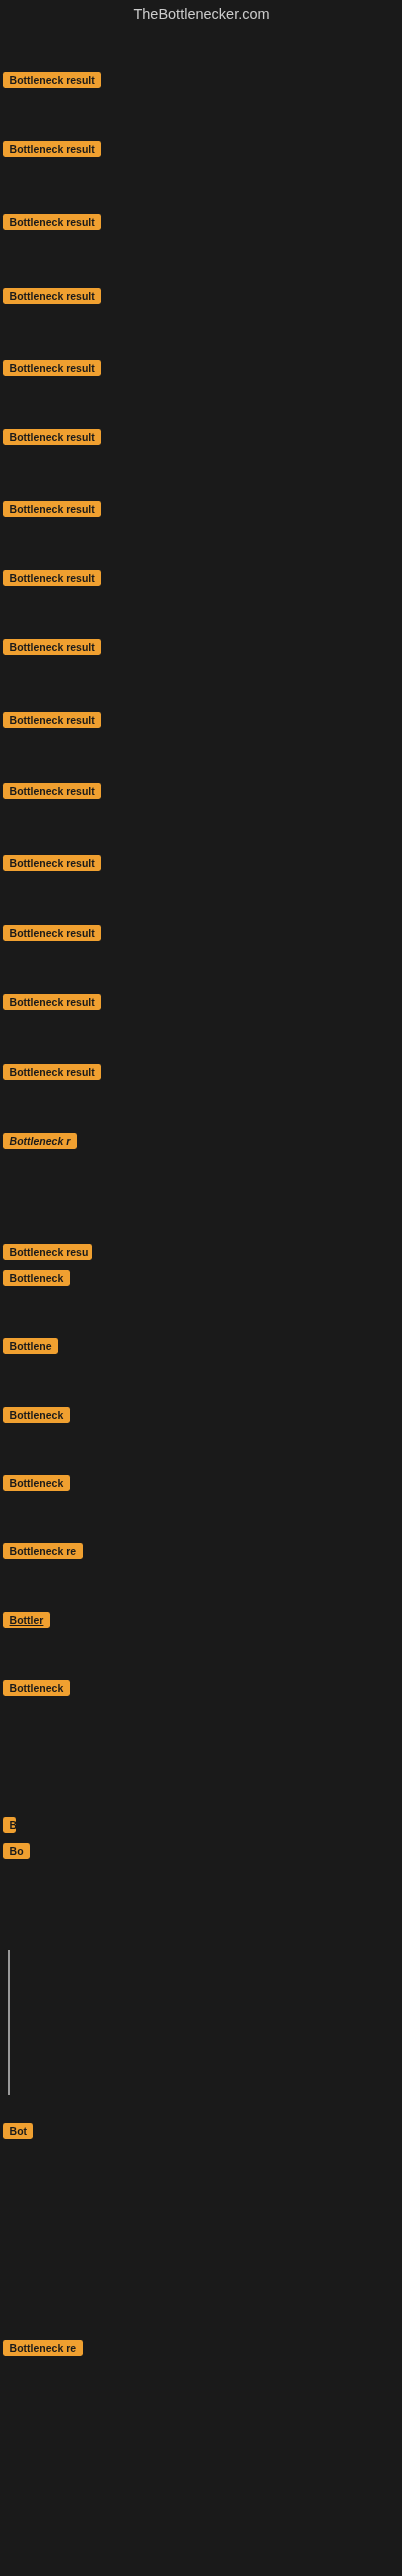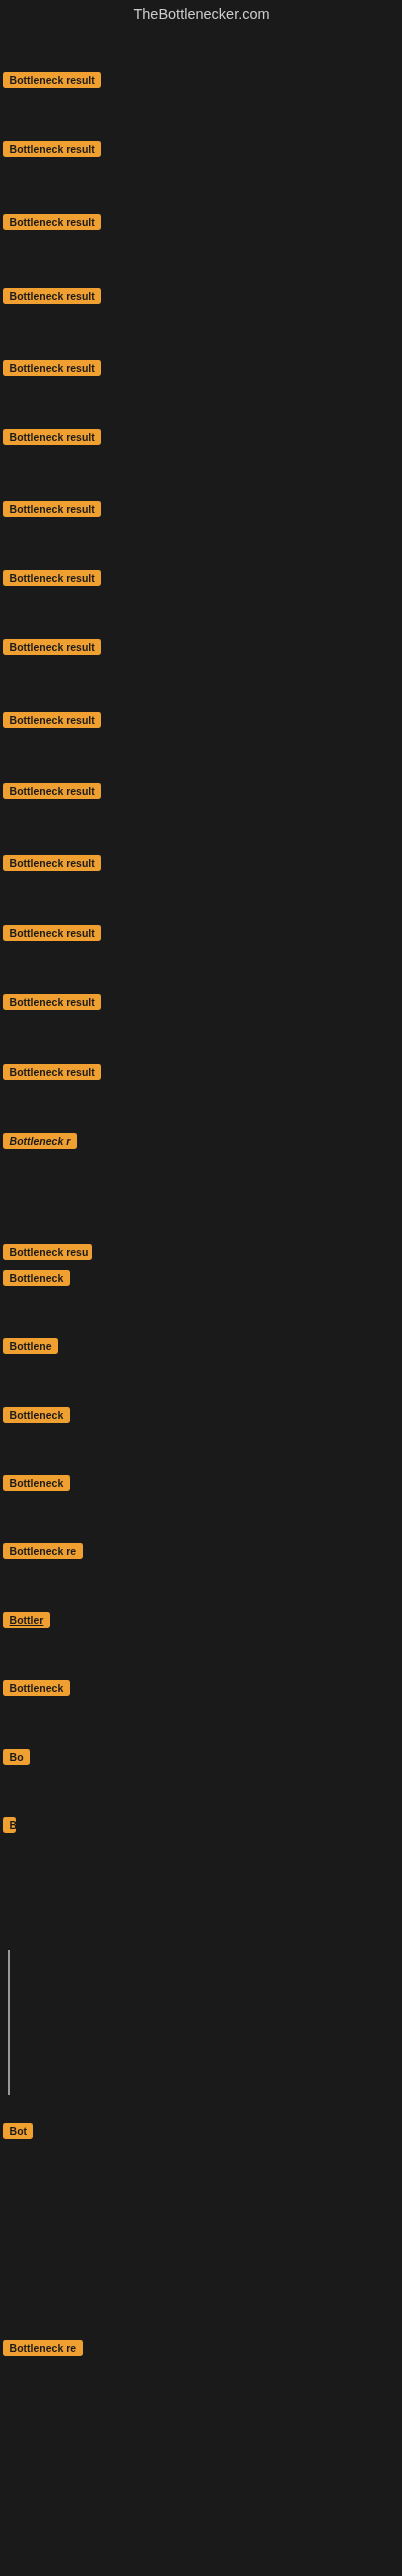--- a/index.html
+++ b/index.html
@@ -60,20 +60,20 @@
     <div class="bottleneck-item" style="top: 1038px;"><span class="bottleneck-badge" style="max-width: 101px;">Bottleneck result</span></div>
     <div class="bottleneck-item" style="top: 1107px; font-style: italic;"><span class="bottleneck-badge" style="max-width: 81px;">Bottleneck r</span></div>
     <div class="bottleneck-item" style="top: 1218px;"><span class="bottleneck-badge" style="max-width: 89px;">Bottleneck resu</span></div>
     <div class="bottleneck-item" style="top: 1244px;"><span class="bottleneck-badge" style="max-width: 72px;">Bottleneck</span></div>
     <div class="bottleneck-item" style="top: 1312px; text-align: right;"><span class="bottleneck-badge" style="max-width: 63px;">Bottlene</span></div>
     <div class="bottleneck-item" style="top: 1381px;"><span class="bottleneck-badge" style="max-width: 72px;">Bottleneck</span></div>
     <div class="bottleneck-item" style="top: 1449px;"><span class="bottleneck-badge" style="max-width: 68px;">Bottleneck</span></div>
     <div class="bottleneck-item" style="top: 1517px;"><span class="bottleneck-badge" style="max-width: 85px;">Bottleneck re</span></div>
     <div class="bottleneck-item" style="top: 1586px;"><span class="bottleneck-badge" style="max-width: 53px; text-decoration: underline;">Bottler</span></div>
     <div class="bottleneck-item" style="top: 1654px;"><span class="bottleneck-badge" style="max-width: 72px;">Bottleneck</span></div>
-    <div class="bottleneck-item" style="top: 1723px;"><span class="bottleneck-badge" style="max-width: 31px;">Bo</span></div>
+    <div class="bottleneck-item" style="top: 1817px;"><span class="bottleneck-badge" style="max-width: 31px;">Bo</span></div>
     <div style="position: absolute; left: 3.2px; top: 1791px;"><span class="bottleneck-badge" style="max-width: 13px;">B</span></div>
     <div style="position: absolute; left: 8px; top: 1956px; width: 1.6px; height: 32px; background-color: rgb(136, 136, 136);"></div>
     <div class="bottleneck-item" style="top: 2097px; text-decoration: underline;"><span class="bottleneck-badge" style="max-width: 35px;">Bot</span></div>
     <div class="bottleneck-item" style="top: 2314px;"><span class="bottleneck-badge" style="max-width: 85px;">Bottleneck re</span></div>
     <div style="position: absolute; left: 8px; top: 1924px; width: 1.6px; height: 145px; background-color: rgb(153, 153, 153);"></div>
   </div>
 
 
 </body></html>

